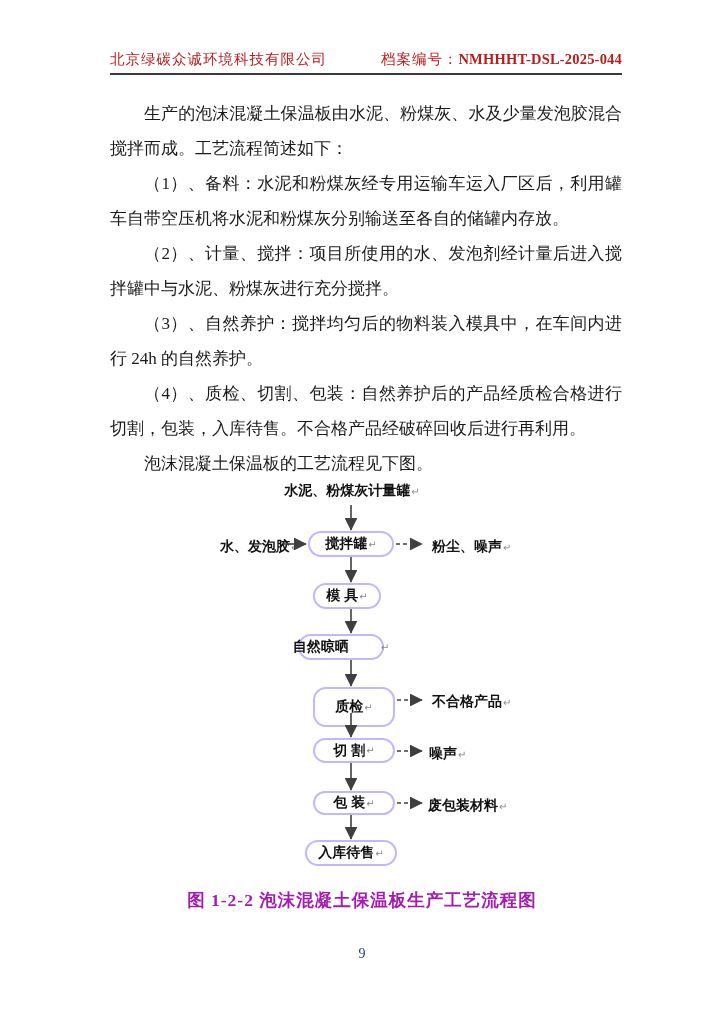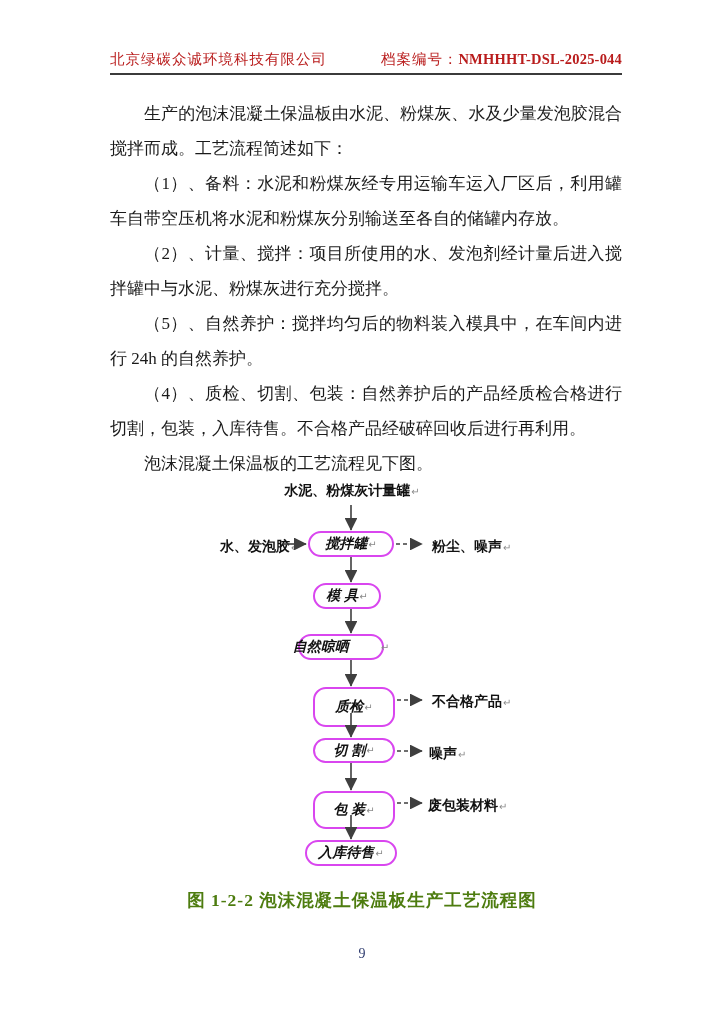--- a/index.html
+++ b/index.html
@@ -32,32 +32,32 @@
   .body-text p{margin:0;text-indent:2em;}
   
   .flow-label{
     position:absolute;
     font-family:Liberation Sans, sans-serif;
     font-weight:bold;font-size:14px;line-height:18px;color:#111;
     white-space:nowrap;
   }
   .flow-box{
     position:absolute;
-    border:2px solid #d946ef;border-radius:13px;background:#fff;
+    border:2px solid #c4b5fd;border-radius:13px;background:#fff;
     display:flex;align-items:center;justify-content:center;
     font-family:"Liberation Sans","DejaVu Sans",sans-serif;
     font-weight:bold;font-size:14px;color:#111;
-    box-sizing:border-box;white-space:nowrap;font-style:italic;
+    box-sizing:border-box;white-space:nowrap;
   }
   .ret{color:#8a8a8a;font-size:10px;font-weight:normal;margin-left:1px;}
   .flow-svg{position:absolute;left:0;top:470px;}
   
   .caption{
     position:absolute;left:0;top:888px;width:724px;
-    text-align:center;font-weight:bold;font-size:17.5px;color:#4d7c0f;
+    text-align:center;font-weight:bold;font-size:17.5px;color:#a21caf;
     letter-spacing:1px;
   }
   
   .page-num{
     position:absolute;left:0;top:946px;width:724px;
     text-align:center;font-size:14px;color:#2e3b6e;
   }
 </style>
 </head>
 <body>
@@ -66,21 +66,21 @@
 
   <div class="header-row">
     <span>北京绿碳众诚环境科技有限公司</span>
     <span class="doc-num"><span class="cjk">档案编号：</span><span>NMHHHT-DSL-2025-044</span></span>
   </div>
 
   <div class="body-text">
     <p>生产的泡沫混凝土保温板由水泥、粉煤灰、水及少量发泡胶混合搅拌而成。工艺流程简述如下：</p>
     <p>（1）、备料：水泥和粉煤灰经专用运输车运入厂区后，利用罐车自带空压机将水泥和粉煤灰分别输送至各自的储罐内存放。</p>
     <p>（2）、计量、搅拌：项目所使用的水、发泡剂经计量后进入搅拌罐中与水泥、粉煤灰进行充分搅拌。</p>
-    <p>（5）、自然养护：搅拌均匀后的物料装入模具中，在车间内进行 24h 的自然养护。</p>
+    <p>（3）、自然养护：搅拌均匀后的物料装入模具中，在车间内进行 24h 的自然养护。</p>
     <p>（4）、质检、切割、包装：自然养护后的产品经质检合格进行切割，包装，入库待售。不合格产品经破碎回收后进行再利用。</p>
     <p>泡沫混凝土保温板的工艺流程见下图。</p>
   </div>
 
   <div class="flow-label" style="left:252px;top:481px;width:200px;text-align:center;"><span>水泥、粉煤灰计量罐</span><span class="ret">↵</span></div>
 
   <div class="flow-box" style="left:308px;top:531px;width:86px;height:26px;">
       <span>搅拌罐</span>
       <span class="ret">↵</span>
     </div>
@@ -93,21 +93,21 @@
       <span class="ret">↵</span>
     </div>
   <div class="flow-box" style="left:313px;top:687px;width:82px;height:40px;">
       <span>质检</span>
       <span class="ret">↵</span>
     </div>
   <div class="flow-box" style="left:313px;top:738px;width:82px;height:25px;">
       <span>切 割</span>
       <span class="ret">↵</span>
     </div>
-  <div class="flow-box" style="left:313px;top:791px;width:82px;height:38px;text-align:center;">
+  <div class="flow-box" style="left:313px;top:791px;width:82px;height:24px;text-align:center;">
       <span>包 装</span>
       <span class="ret">↵</span>
     </div>
   <div class="flow-box" style="left:305px;top:840px;width:92px;height:26px;">
       <span>入库待售</span>
       <span class="ret">↵</span>
     </div>
 
   <div class="flow-label" style="left:220px;top:537px;"><span>水、发泡胶</span><span class="ret">↵</span></div>
 

